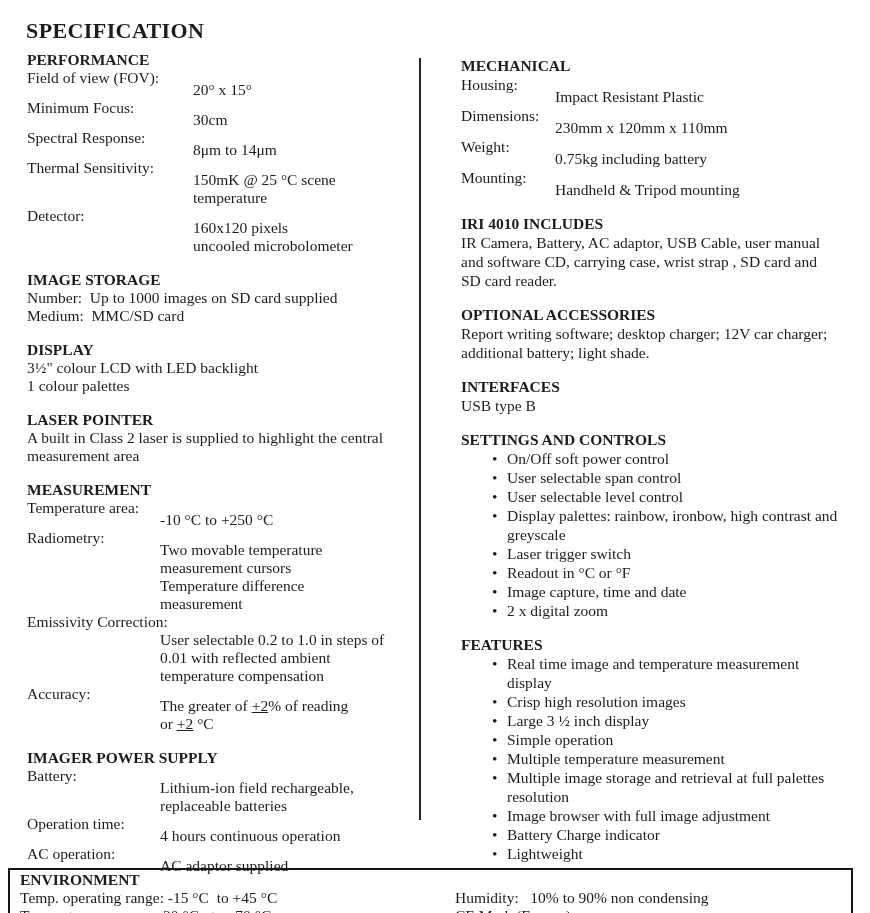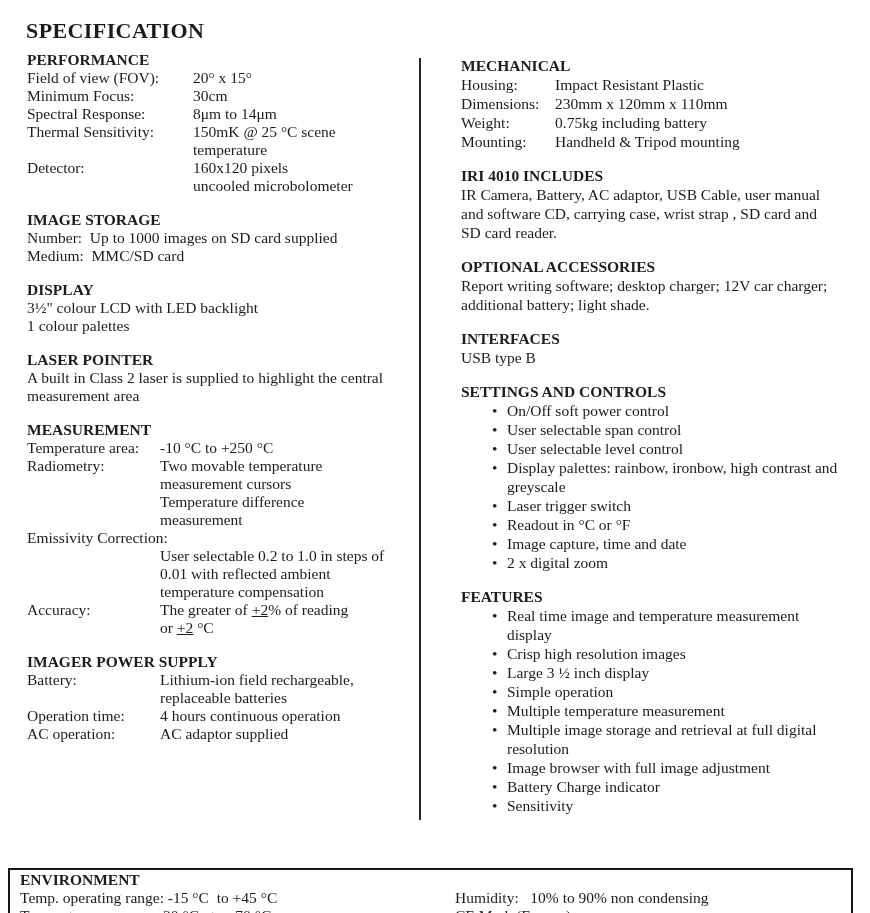--- a/index.html
+++ b/index.html
@@ -29,21 +29,21 @@
     width: 2px; height: 762px;
     background: #262626;
   }
   .section { margin: 0 0 16px 0; }
   .col-right .section { margin-bottom: 15px; }
   .sec-heading { font-weight: 700; }
   .row { display: grid; }
   .rows-perf  .row { grid-template-columns: 166px 1fr; }
   .rows-meas  .row, .rows-power .row { grid-template-columns: 133px 1fr; }
   .rows-mech  .row { grid-template-columns: 94px 1fr; }
-  .val  { white-space: pre-line; }
+  .val  { white-space: pre-line; margin-top: 12px; }
   .line { white-space: pre-wrap; }
   .para { white-space: pre-line; }
   .indent-val { margin-left: 133px; white-space: pre-line; }
   .ul { text-decoration: underline; }
   ul.bullets { margin: 0; padding: 0 0 0 46px; list-style: none; }
   ul.bullets li { position: relative; white-space: pre-line; }
   ul.bullets li::before { content: "\2022"; position: absolute; left: -15px; }
   .env-box {
     position: absolute;
     left: 8px; top: 848px;
@@ -208,25 +208,25 @@
 
   <div class="section">
     <div class="sec-heading">FEATURES</div>
     <ul class="bullets">
       <li>Real time image and temperature measurement
 display</li>
       <li>Crisp high resolution images</li>
       <li>Large 3 ½ inch display</li>
       <li>Simple operation</li>
       <li>Multiple temperature measurement</li>
-      <li>Multiple image storage and retrieval at full digital
+      <li>Multiple image storage and retrieval at full palettes
 resolution</li>
       <li>Image browser with full image adjustment</li>
       <li>Battery Charge indicator</li>
-      <li>Sensitivity</li>
+      <li>Lightweight</li>
     </ul>
   </div>
 
 </div>
 
 <div class="env-box">
   <div class="env-heading">ENVIRONMENT</div>
   <div class="env-left">
     <div>Temp. operating range: -15 °C  to +45 °C</div>
     <div>Temp. storage range:  -20 °C   to +70 °C</div>

